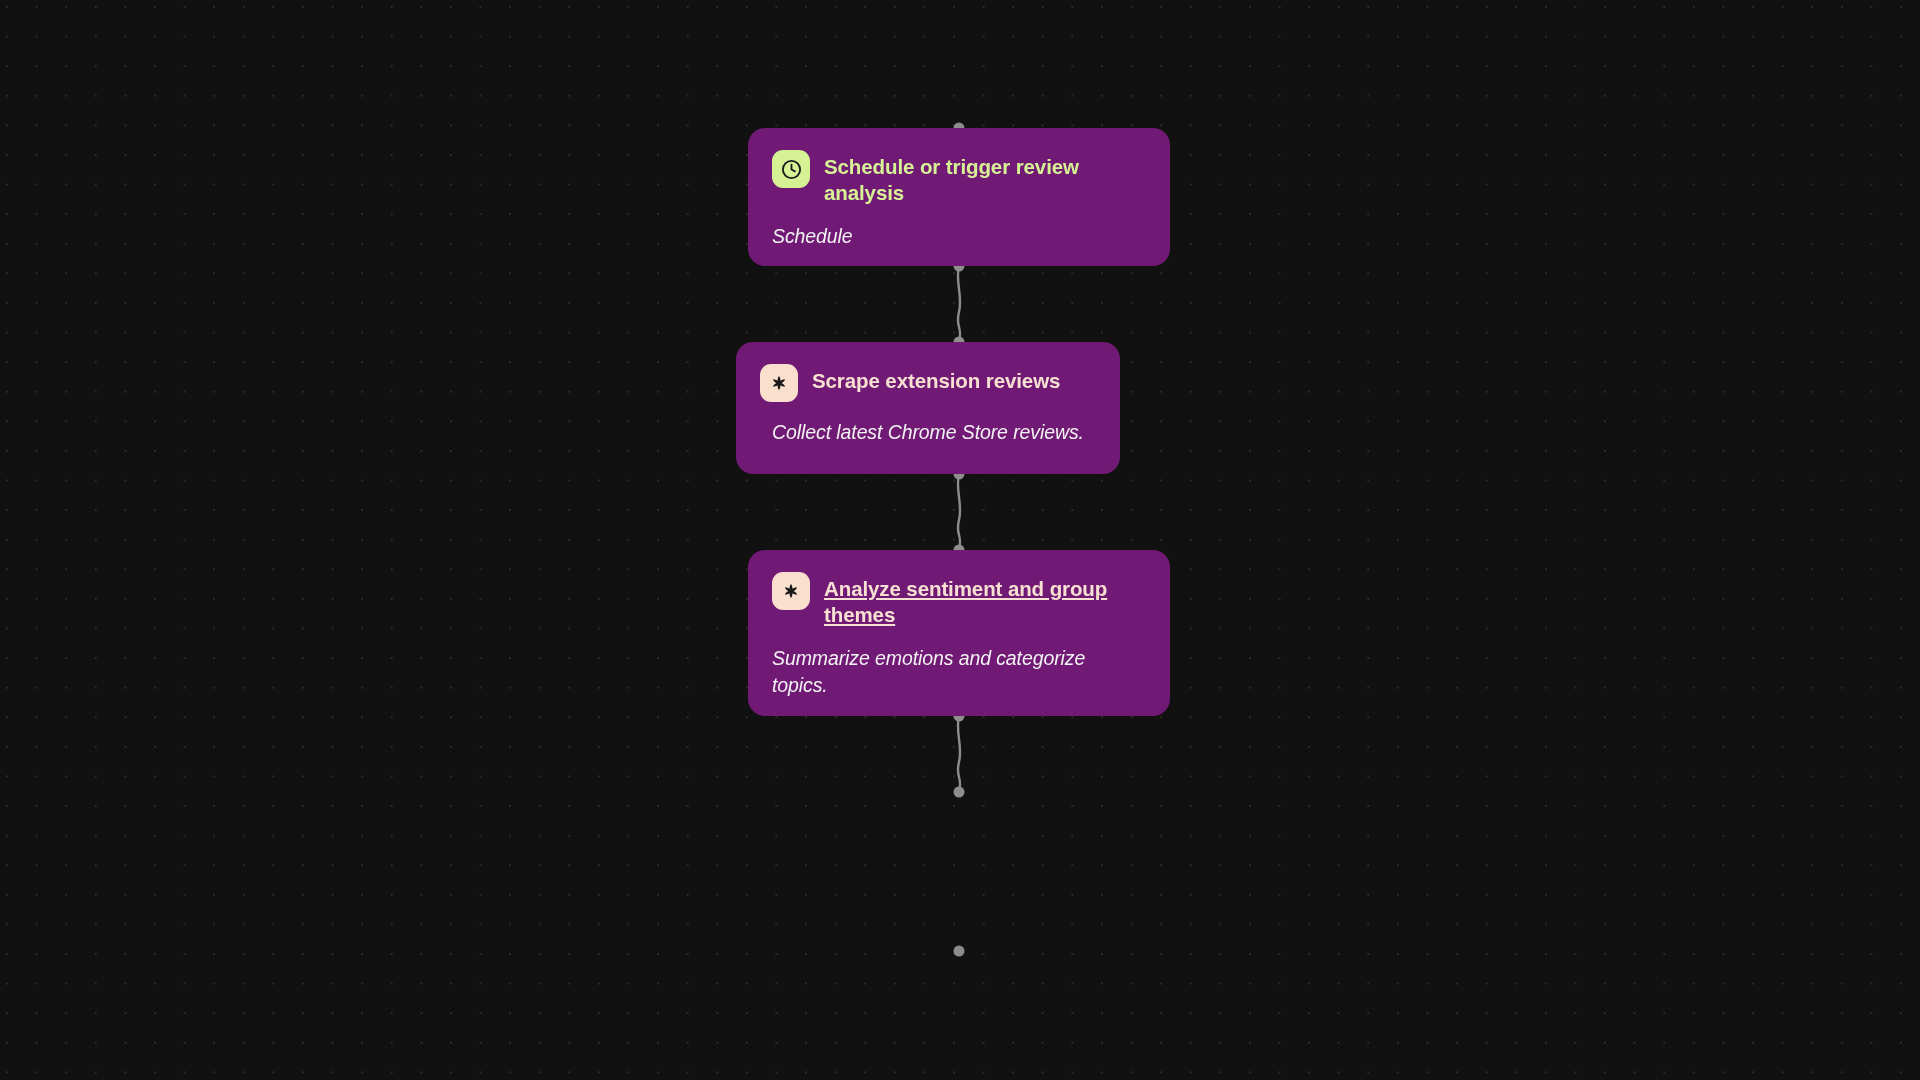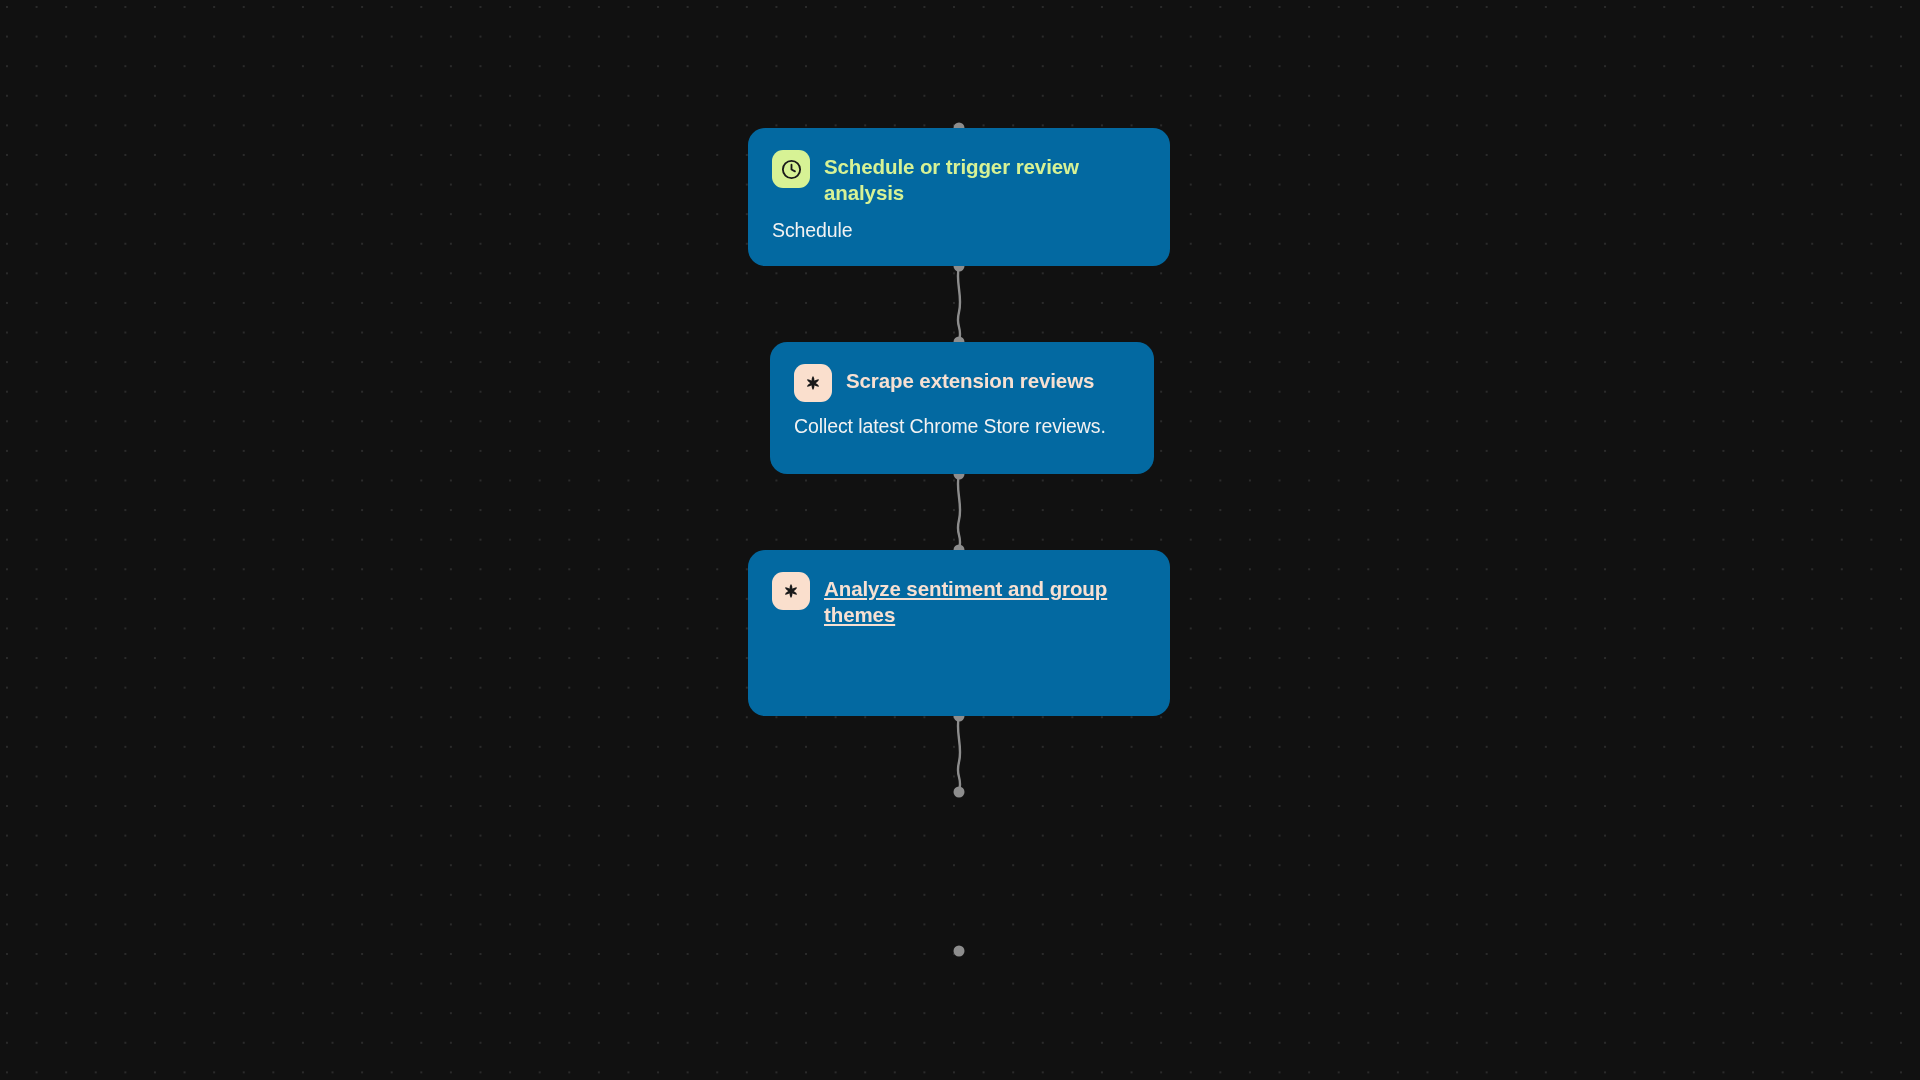--- a/index.html
+++ b/index.html
@@ -19,21 +19,21 @@
 
   #canvas {
     position: relative;
     width: 1920px;
     height: 1080px;
   }
 
   
   .node {
     position: absolute;
-    background: #0369a1;
+    background: #701a75;
     border-radius: 17px;
     box-sizing: border-box;
     padding: 22px 24px 24px 24px;
   }
 
   .node-head {
     display: flex;
     align-items: flex-start;
     gap: 14px;
   }
@@ -56,21 +56,22 @@
     letter-spacing: -0.1px;
     padding-top: 4px;
   }
 
   .node-desc {
     font-size: 19.5px;
     line-height: 27px;
     font-weight: 400;
     color: #f2f2f2;
     letter-spacing: -0.1px;
-    margin-top: 11px;
+    margin-top: 17px;
+    font-style: italic;
   }
 
   
   .connector {
     position: absolute;
     left: 0; top: 0;
     width: 1920px;
     height: 1080px;
     pointer-events: none;
   }
@@ -109,21 +110,21 @@
         <svg width="23" height="23" viewBox="0 0 24 24" fill="none" stroke="#1a1a1a" stroke-width="1.9" stroke-linecap="round" stroke-linejoin="round">
           <circle cx="12" cy="12" r="9"></circle>
           <path d="M12 7 L12 12 L15.6 14"></path>
         </svg>
       </div>
       <div class="node-title" style="color:#d7f295;">Schedule or trigger review analysis</div>
     </div>
     <div class="node-desc">Schedule</div>
   </div>
 
-  <div class="node" style="left:770px; top:342px; width:384px; height:132px;">
+  <div class="node" style="left:736px; top:342px; width:384px; height:132px;text-align:center;">
     <div class="node-head">
       <div class="icon-box" style="background:#fadfcd;">
         <svg width="22" height="22" viewBox="0 0 24 24" fill="#1a1a1a">
           <g transform="translate(12,12)">
             <ellipse rx="1.7" ry="7.4" cy="0" cx="0"></ellipse>
             <ellipse rx="1.7" ry="7.4" cy="0" cx="0" transform="rotate(60)"></ellipse>
             <ellipse rx="1.7" ry="7.4" cy="0" cx="0" transform="rotate(120)"></ellipse>
           </g>
         </svg>
       </div>
@@ -138,16 +139,17 @@
         <svg width="22" height="22" viewBox="0 0 24 24" fill="#1a1a1a">
           <g transform="translate(12,12)">
             <ellipse rx="1.7" ry="7.4" cy="0" cx="0"></ellipse>
             <ellipse rx="1.7" ry="7.4" cy="0" cx="0" transform="rotate(60)"></ellipse>
             <ellipse rx="1.7" ry="7.4" cy="0" cx="0" transform="rotate(120)"></ellipse>
           </g>
         </svg>
       </div>
       <div class="node-title" style="color:#f7e0d2;text-decoration:underline;">Analyze sentiment and group themes</div>
     </div>
+    <div class="node-desc">Summarize emotions and categorize topics.</div>
   </div>
 
 
 </div>
 
 </body></html>

